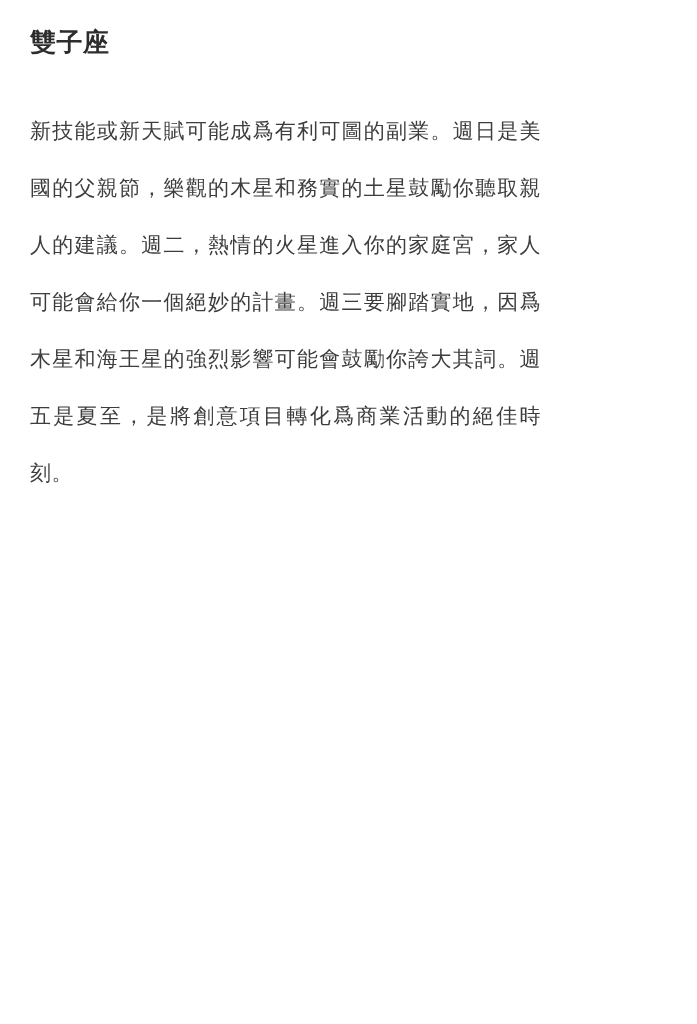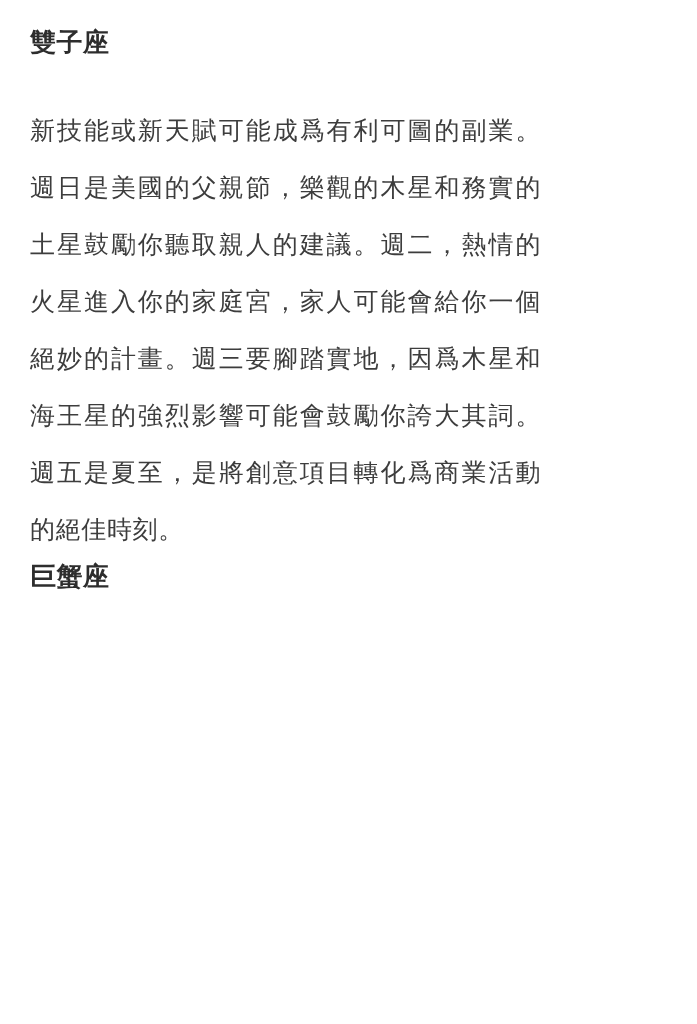--- a/index.html
+++ b/index.html
@@ -22,21 +22,21 @@
   .section-heading {
     margin: 0 0 42px 0;
     font-size: 26px;
     line-height: 36px;
     font-weight: 700;
     color: #2d2d2d;
     letter-spacing: 0.02em;
   }
   .section-body {
     margin: 0 0 40px 0;
-    font-size: 25px;
+    font-size: 21px;
     line-height: 57px;
     font-weight: 400;
     color: #3d3d3d;
     letter-spacing: 0.025em;
     text-align: justify;
     text-justify: inter-ideograph;
     word-break: break-all;
     overflow-wrap: anywhere;
   }
   .section-body:last-child {
@@ -47,16 +47,15 @@
 <body>
 
 <article class="article">
 
   <section>
     <h2 class="section-heading">雙子座</h2>
     <p class="section-body">新技能或新天賦可能成爲有利可圖的副業。週日是美國的父親節，樂觀的木星和務實的土星鼓勵你聽取親人的建議。週二，熱情的火星進入你的家庭宮，家人可能會給你一個絕妙的計畫。週三要腳踏實地，因爲木星和海王星的強烈影響可能會鼓勵你誇大其詞。週五是夏至，是將創意項目轉化爲商業活動的絕佳時刻。</p>
   </section>
 
   <section>
-    <h2 class="section-heading">巨蟹座</h2>
   </section>
 
 </article>
 
 </body></html>

